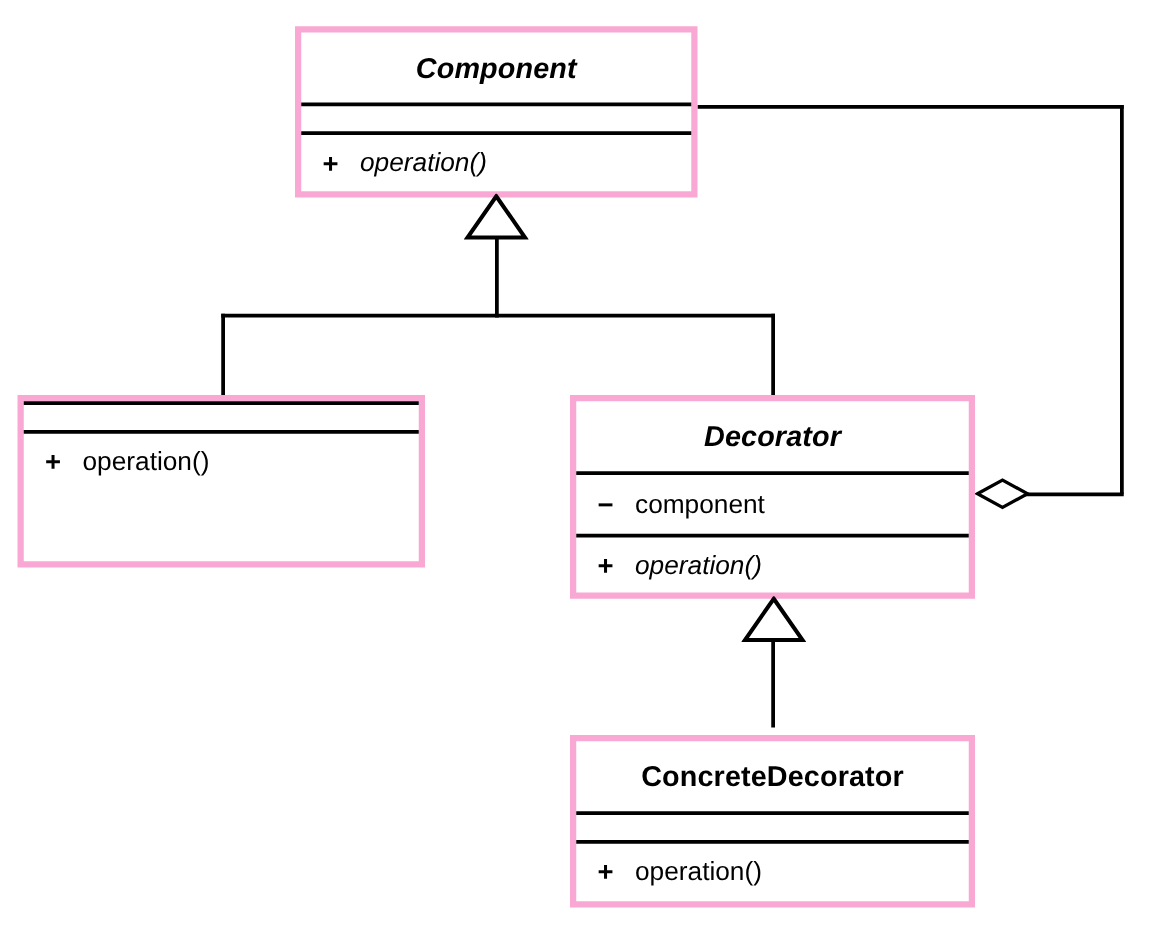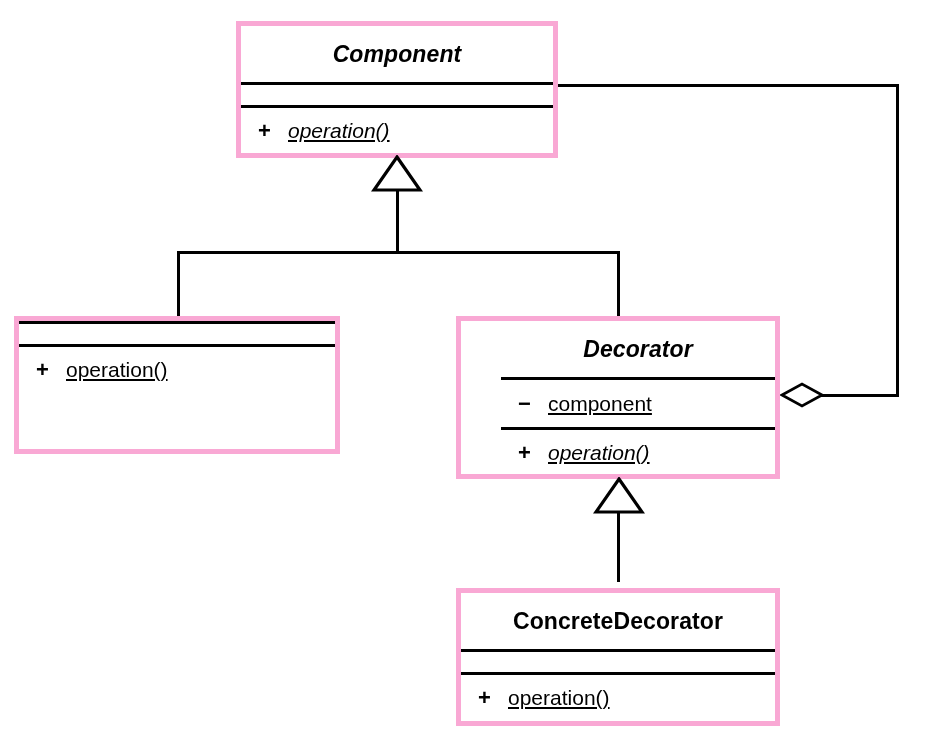--- a/index.html
+++ b/index.html
@@ -61,21 +61,20 @@
   .vis {
     font-weight: bold;
     font-size: 22px;
     display: inline-block;
     width: 30px;
     flex: 0 0 30px;
     font-style: normal;
   }
   .member {
     font-style: normal;
-    text-decoration: underline;
   }
   .member.abstract {
     font-style: italic;
   }
 
   
   .line-h {
     position: absolute;
     background: #000000;
     height: 3px;
@@ -136,21 +135,21 @@
   <div class="uml-class" style="left:14px; top:316px; width:326px; height:138px;">
     <div class="uml-sep"></div>
     <div class="uml-compartment empty" style="height:20px;"></div>
     <div class="uml-sep"></div>
     <div class="uml-compartment" style="height:46px;">
       <span class="vis">+</span>
       <span class="member">operation()</span>
     </div>
   </div>
 
-  <div class="uml-class" style="left:456px; top:316px; width:324px; height:163px;padding-left:40px;">
+  <div class="uml-class" style="left:456px; top:316px; width:324px; height:163px;">
     <div class="uml-title abstract" style="height:56px;">Decorator</div>
     <div class="uml-sep"></div>
     <div class="uml-compartment" style="height:47px;">
       <span class="vis">−</span>
       <span class="member">component</span>
     </div>
     <div class="uml-sep"></div>
     <div class="uml-compartment" style="height:45px;">
       <span class="vis">+</span>
       <span class="member abstract">operation()</span>

